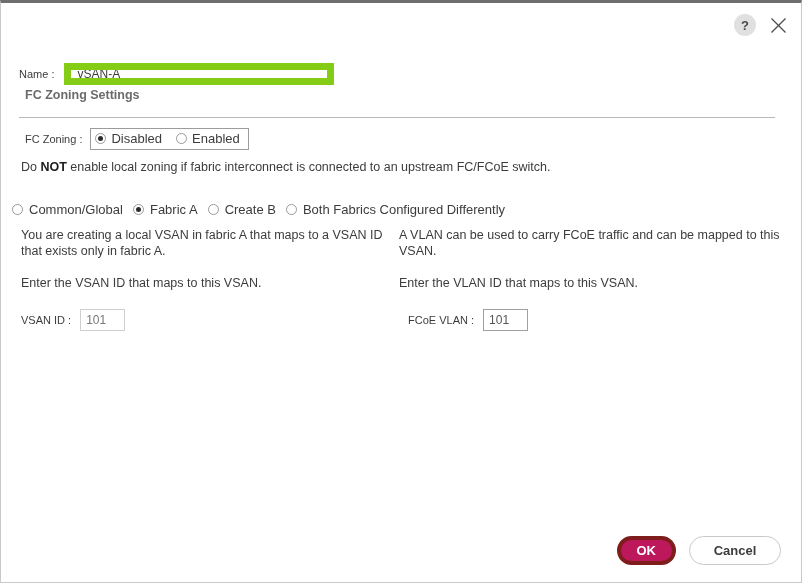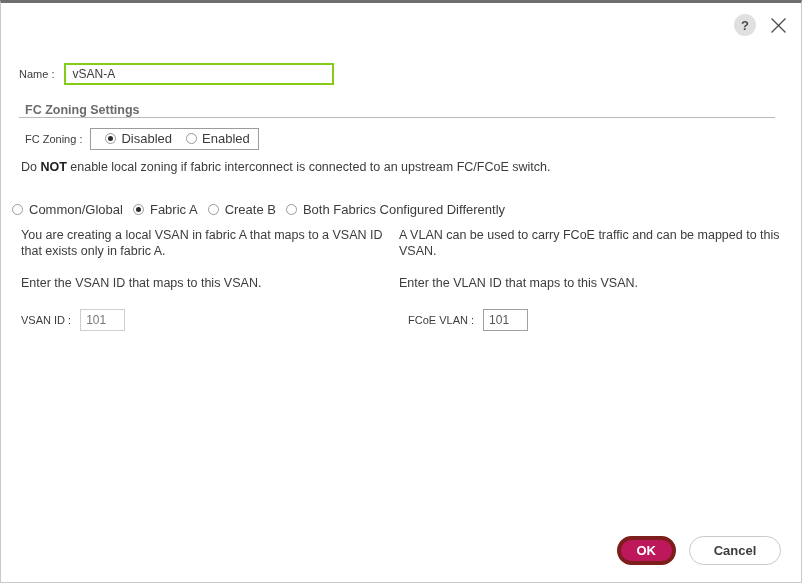--- a/index.html
+++ b/index.html
@@ -90,33 +90,33 @@
   .field-label {
     font-size: 11px;
     color: #3c3c3c;
     white-space: nowrap;
   }
   .name-input {
     margin-left: 10px;
     width: 270px;
     height: 22px;
     box-sizing: border-box;
-    border: 2px solid #84cc16;
+    border: 7px solid #84cc16;
     background: #fff;
     font-family: "Liberation Sans", sans-serif;
     font-size: 12px;
     color: #3c3c3c;
     padding: 0 6px;
     outline: none;
   }
 
   .section-title {
     position: absolute;
     left: 24px;
-    top: 56px;
+    top: 41px;
     font-size: 12.5px;
     font-weight: bold;
     color: #6b6b6b;
     white-space: nowrap;
   }
   .divider {
     position: absolute;
     left: 18px;
     top: 70px;
     width: 756px;
@@ -127,21 +127,21 @@
   .zoning-row {
     position: absolute;
     left: 24px;
     top: 81px;
     display: flex;
     align-items: center;
   }
   .zoning-group {
     margin-left: 8px;
     border: 1px solid #9c9c9c;
-    padding: 2px 8px 3px 14px;
+    padding: 2px 8px 3px 4px;
     display: flex;
     align-items: center;
     gap: 14px;
     background: #fff;
   }
 
   .radio-opt {
     display: inline-flex;
     align-items: center;
     gap: 5px;

